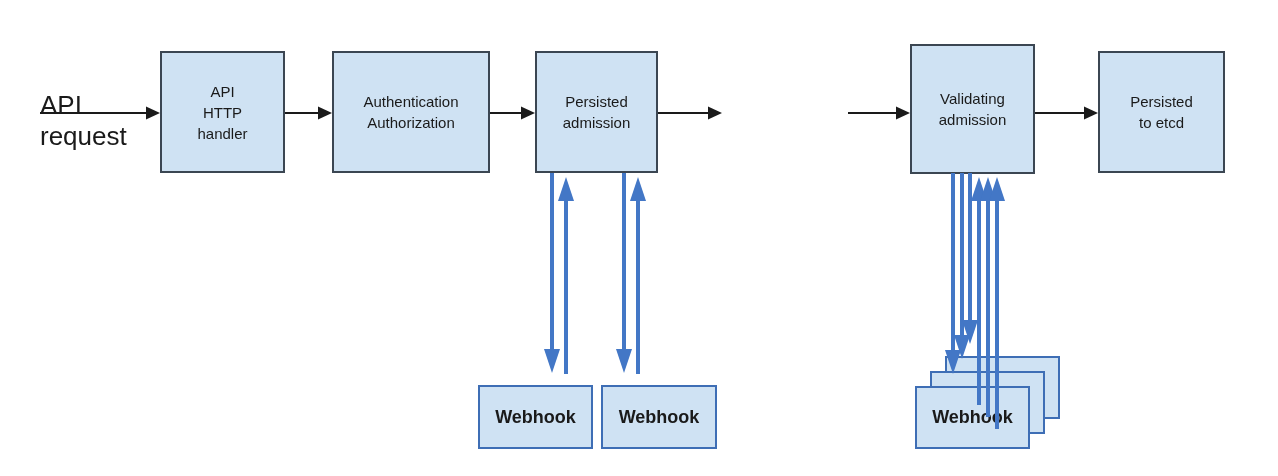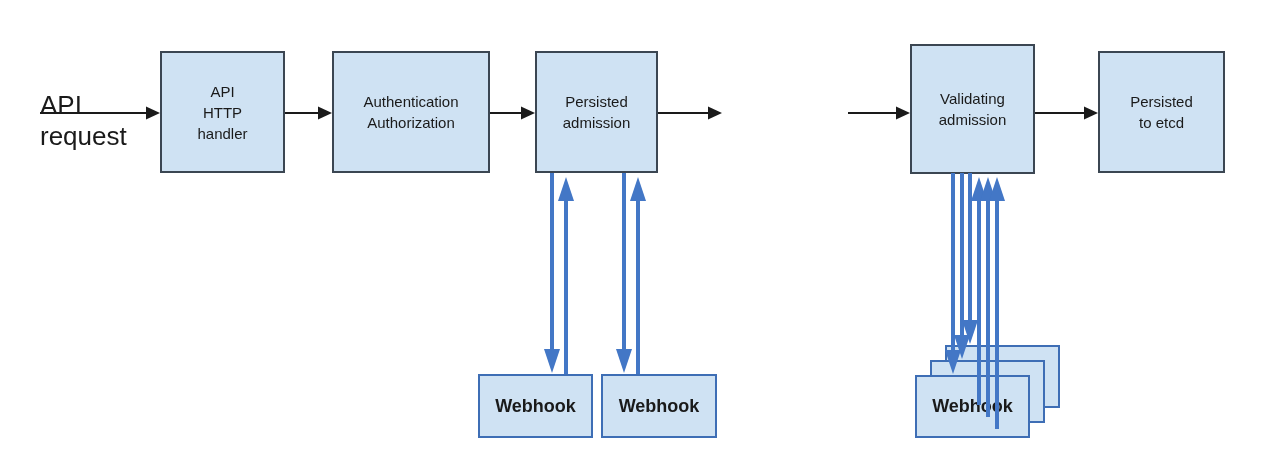--- a/index.html
+++ b/index.html
@@ -7,21 +7,21 @@
     position:relative;width:1278px;height:476px;background:#ffffff;
     font-family:"Liberation Sans","DejaVu Sans",sans-serif;overflow:hidden;
   }
   .arrows{position:absolute;left:0;top:0;width:1278px;height:476px;pointer-events:none;}
   .node{
     position:absolute;display:flex;align-items:center;justify-content:center;
     text-align:center;white-space:pre-line;box-sizing:border-box;
     background:var(--box_fill,#cfe2f3);color:var(--text,#1a1a1a);
   }
   .main{border:2px solid var(--box_border,#3b4652);font-size:15px;line-height:21px;}
-  .webhook{border:2px solid var(--webhook_border,#3e6eb5);font-size:18px;font-weight:600;}
+  .webhook{border:2px solid var(--webhook_border,#3e6eb5);font-size:18px;font-weight:600;margin-top:11px;}
   .request-label{
     position:absolute;left:40px;top:90px;width:120px;font-size:26px;
     color:var(--text,#1a1a1a);letter-spacing:0px;
   }
   .blk-line{stroke:var(--arrow_black,#1a1a1a);stroke-width:2;}
   .blk-head{fill:var(--arrow_black,#1a1a1a);stroke:none;}
   .blu-line{stroke:var(--arrow_blue,#4377c6);stroke-width:4;}
   .blu-head{fill:var(--arrow_blue,#4377c6);stroke:none;}
 </style>
 </head>

